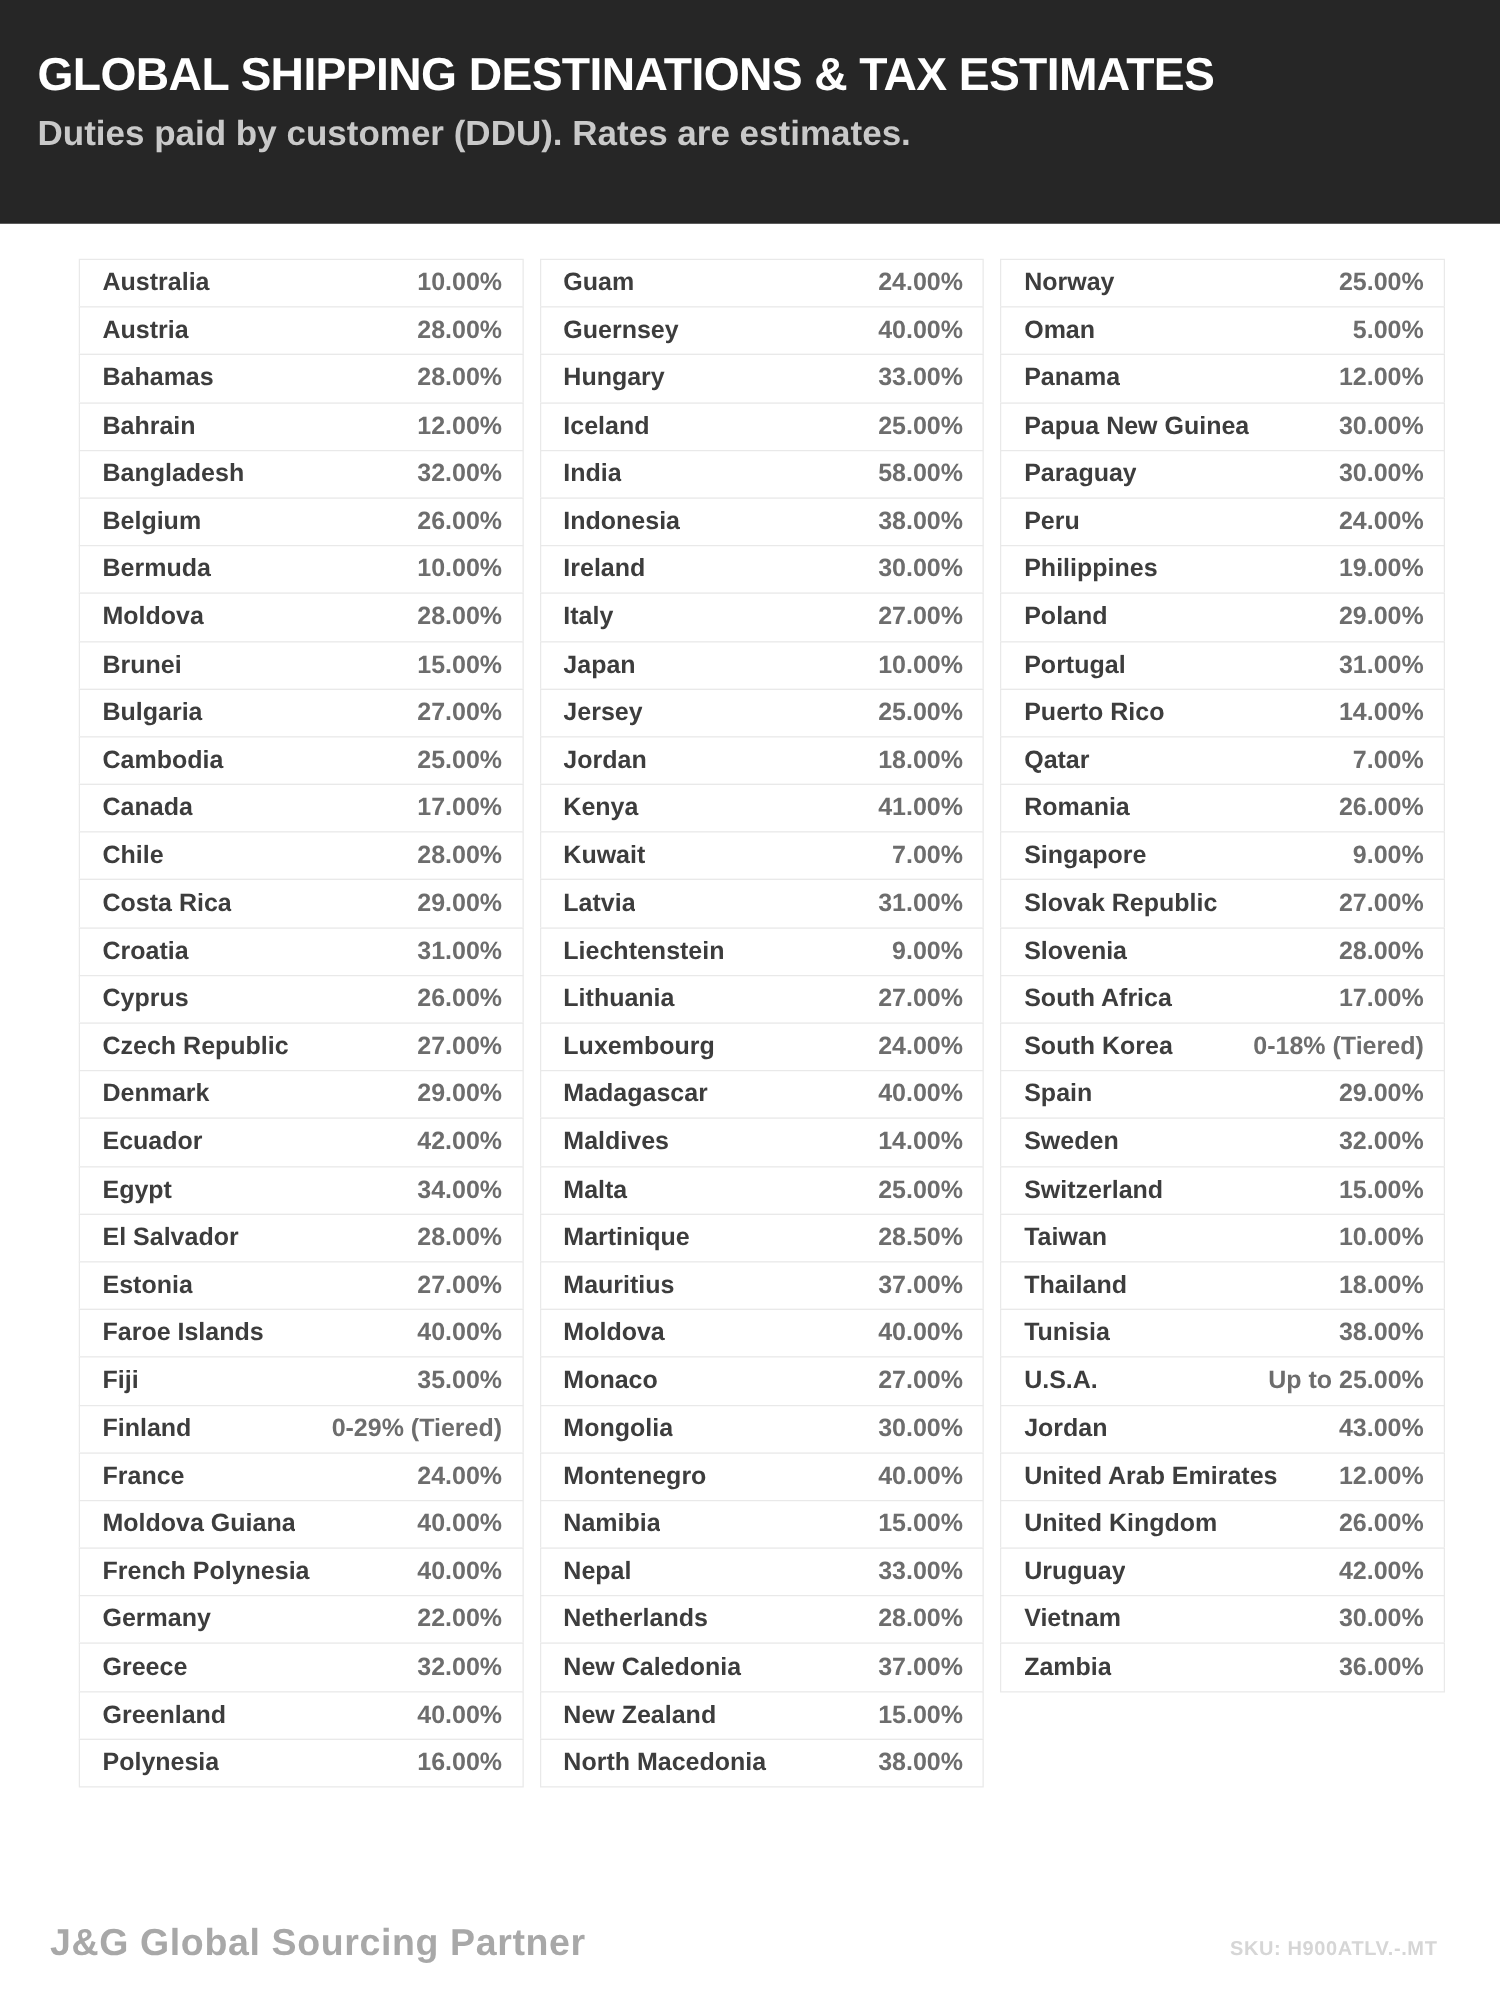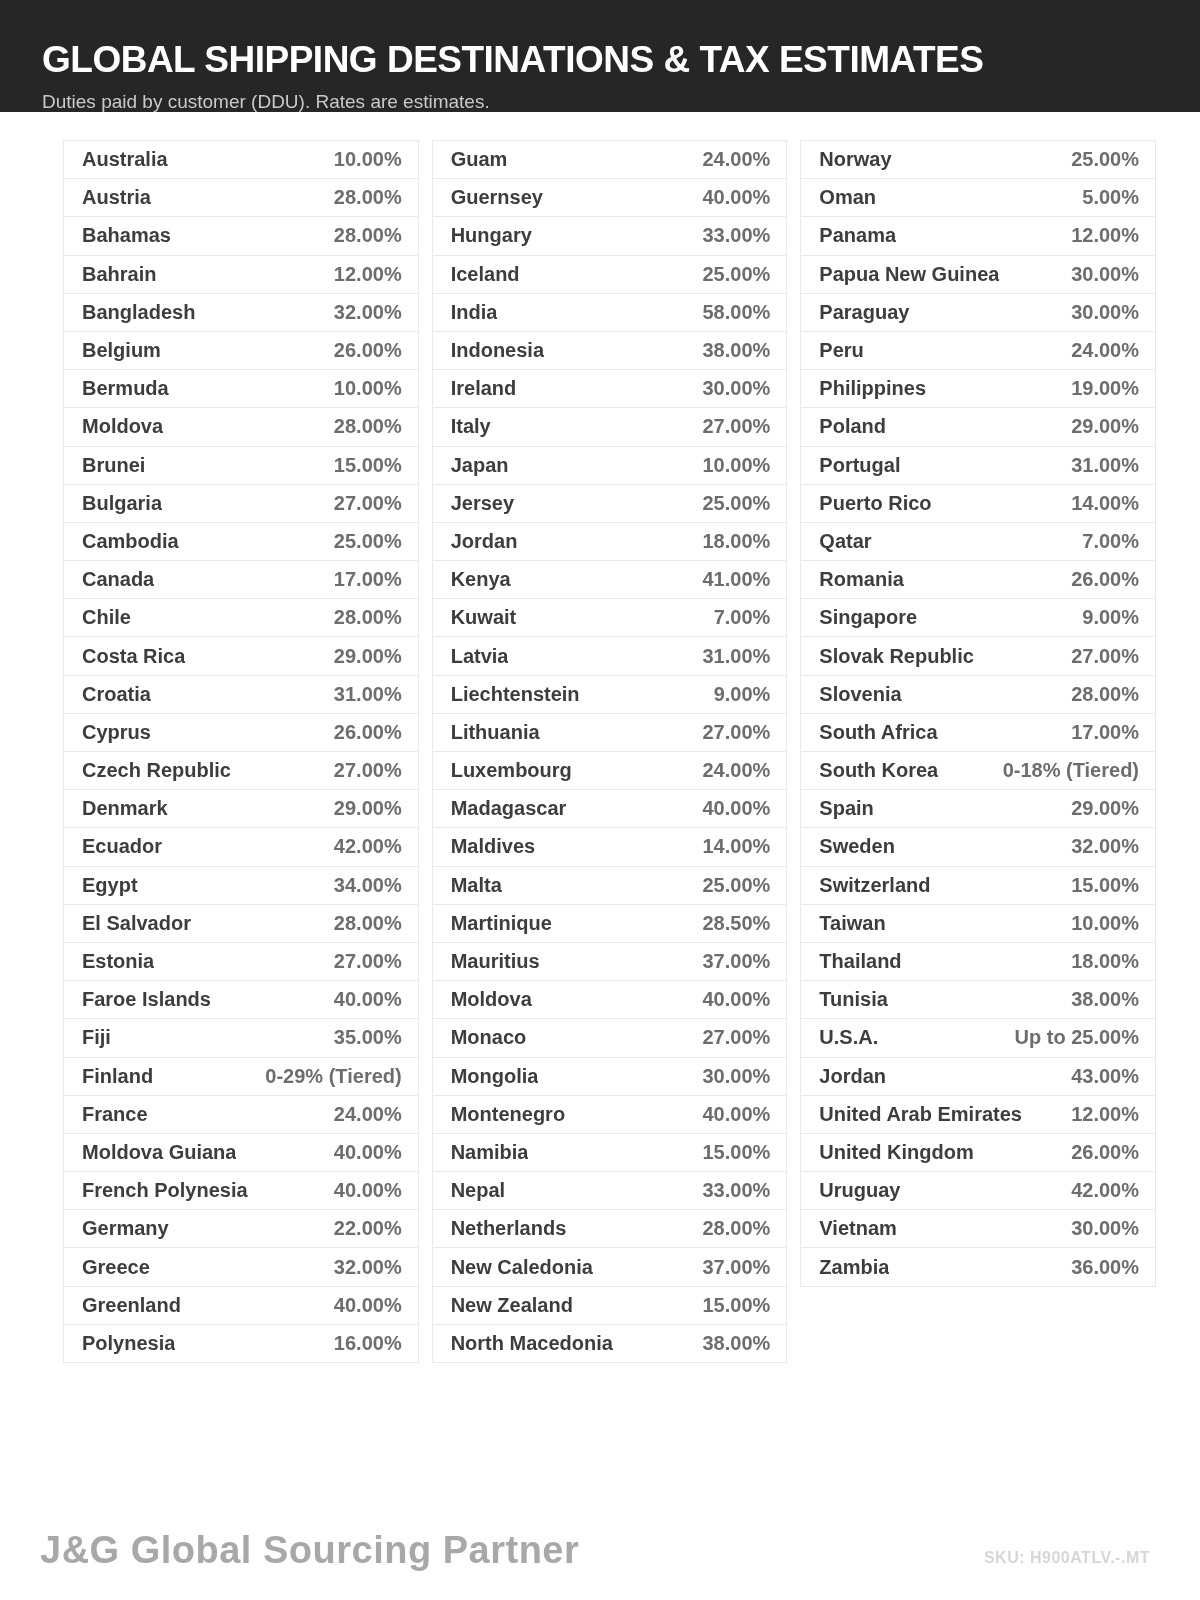--- a/index.html
+++ b/index.html
@@ -7,36 +7,36 @@
   body {
     background: #ffffff;
     font-family: "Liberation Sans", sans-serif;
     position: relative;
     overflow: hidden;
   }
 
   
   .header {
     background: var(--header_bg, #262626);
-    height: 112px;
+    height: 179px;
     width: 100%;
-    padding: 40px 50px 0 42px;
+    padding: 40px 50px 0 30px;
   }
   .header .title {
     color: var(--title, #ffffff);
     font-size: 37px;
     font-weight: 700;
     letter-spacing: -0.5px;
     white-space: nowrap;
     line-height: 1.1;
   }
   .header .subtitle {
     color: var(--subtitle, #c9c9c9);
-    font-size: 19px;
-    font-weight: 400;
+    font-size: 28px;
+    font-weight: 700;
     margin-top: 10px;
     white-space: nowrap;
   }
 
   
   .table-area {
     display: flex;
     gap: 13px;
     padding: 0 44px 0 63px;
     margin-top: 28px;
@@ -73,21 +73,21 @@
     position: absolute;
     left: 40px;
     right: 50px;
     bottom: 28px;
     display: flex;
     justify-content: space-between;
     align-items: baseline;
   }
   .brand {
     color: var(--brand_text, #a8a8a8);
-    font-size: 38px;
+    font-size: 30px;
     font-weight: 700;
     letter-spacing: 0.5px;
   }
   .sku {
     color: var(--sku_text, #d6d6d6);
     font-size: 16px;
     font-weight: 700;
     letter-spacing: 0.5px;
   }
 </style>

